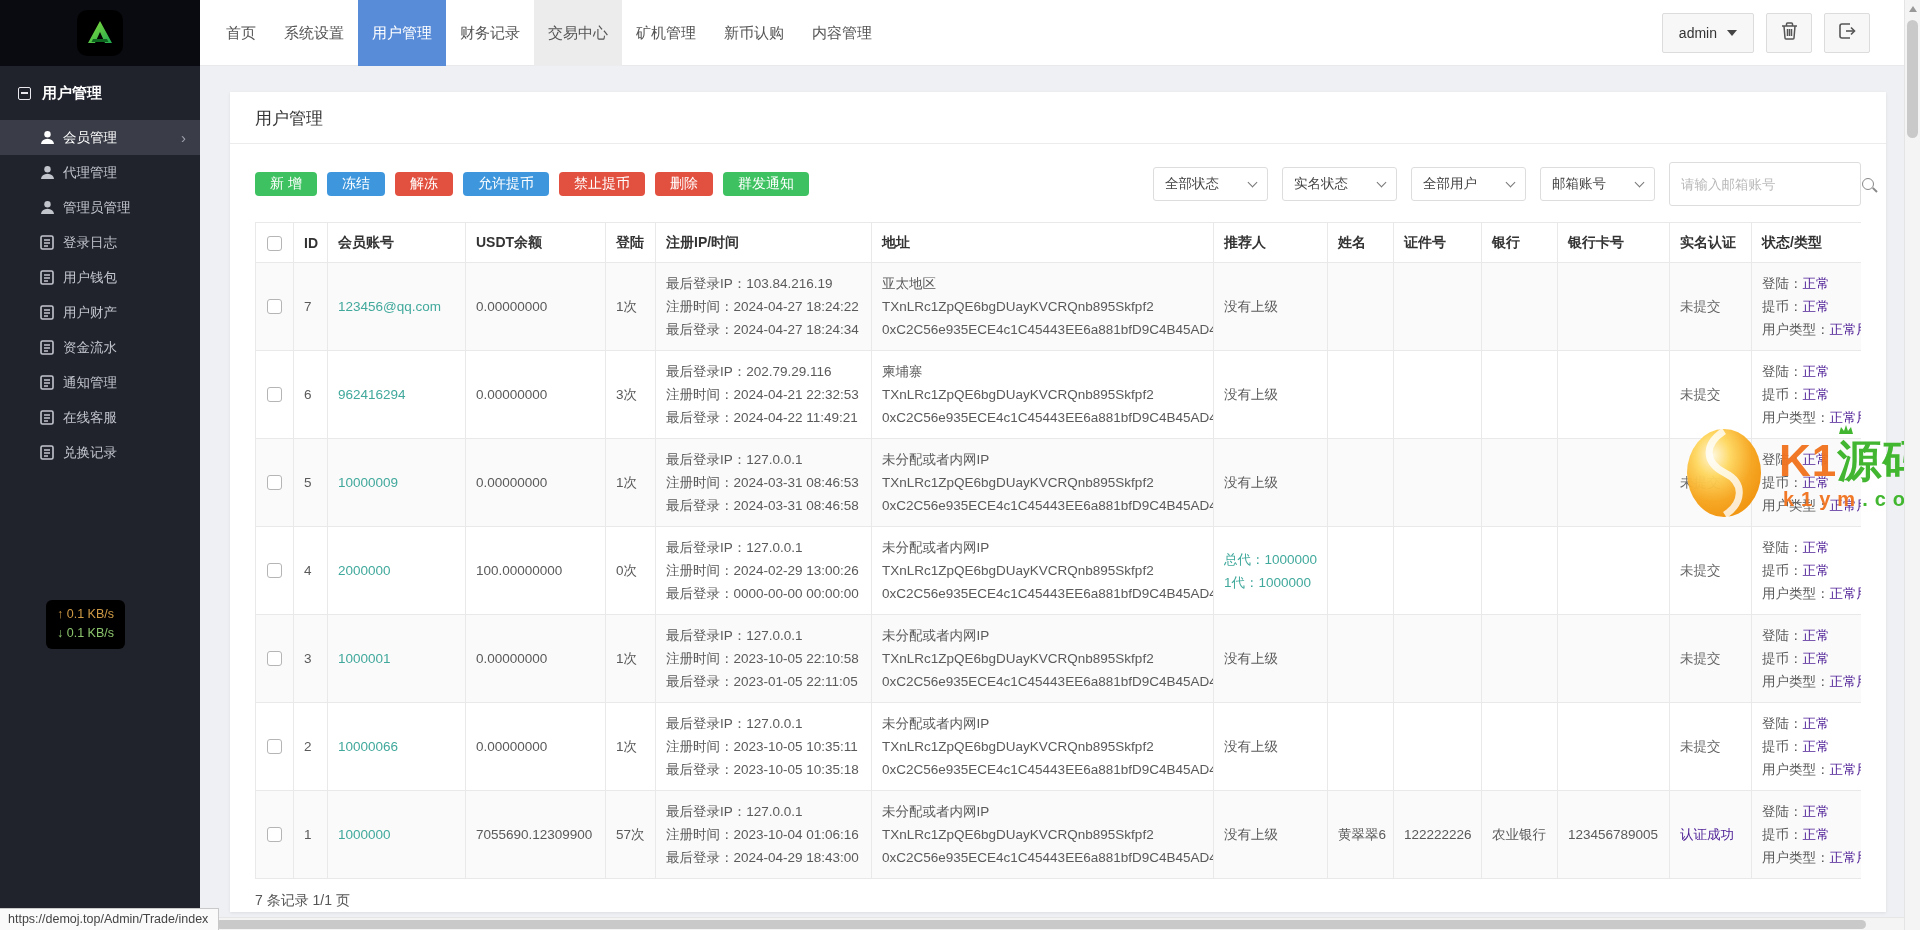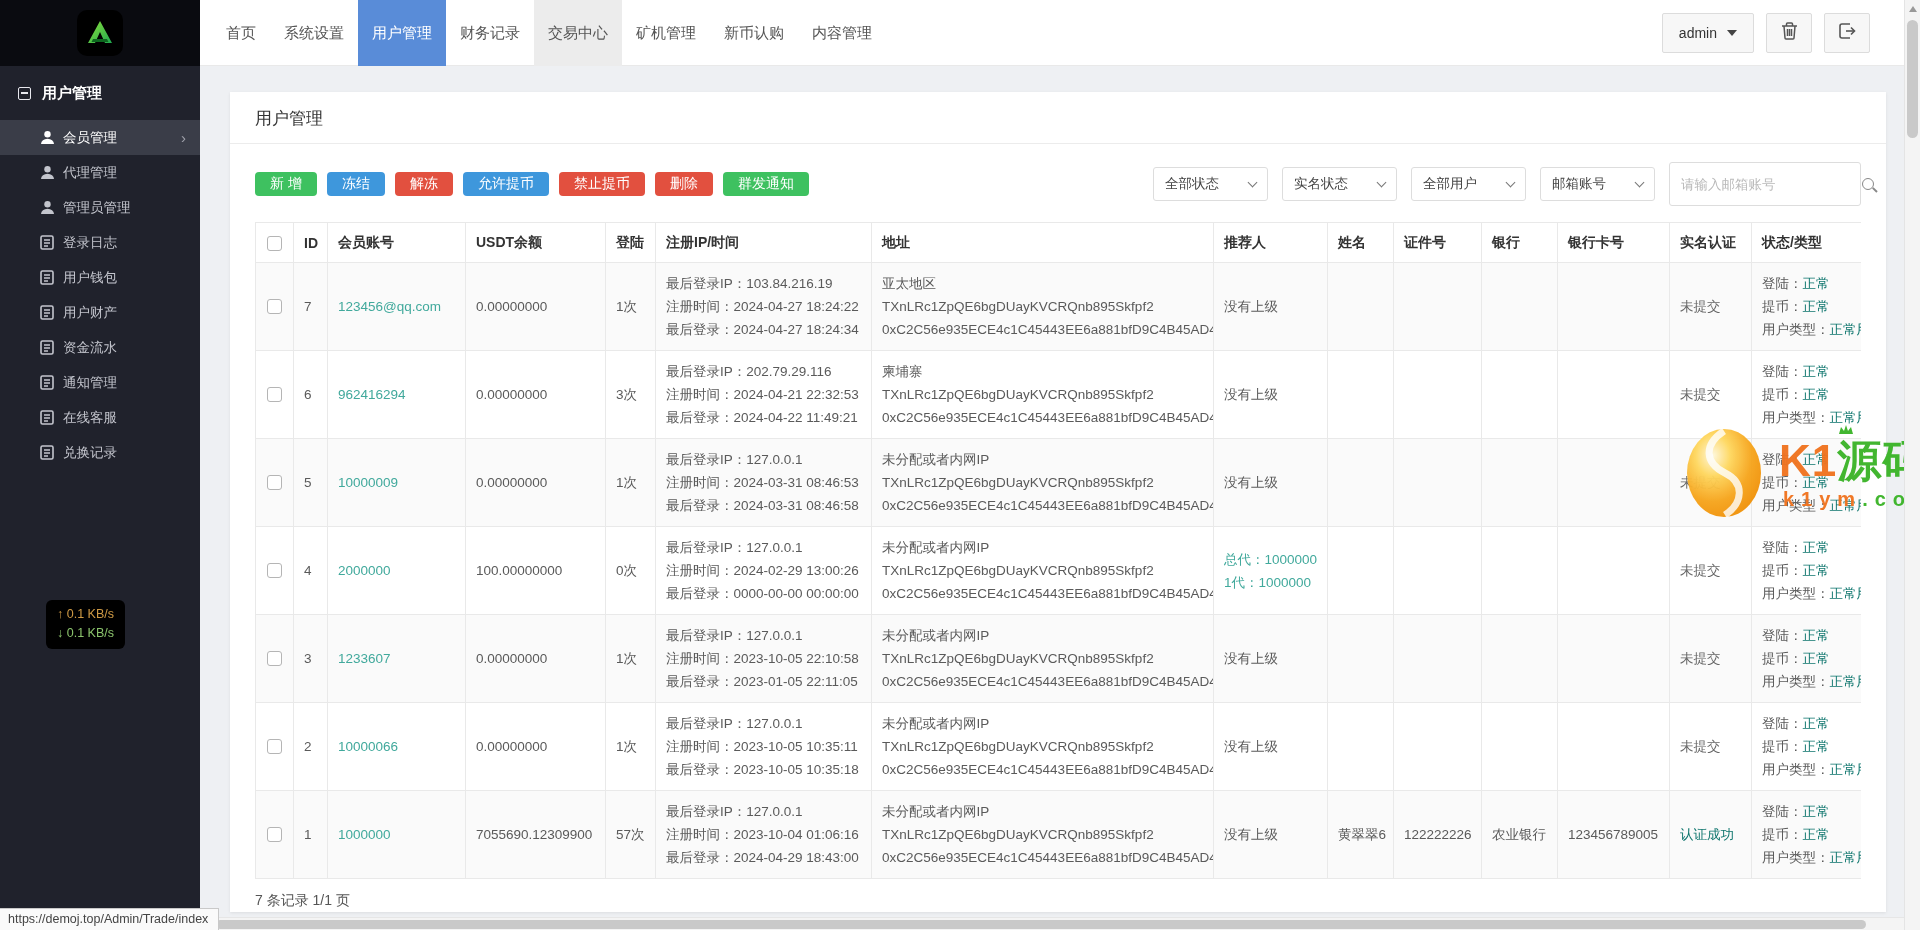--- a/index.html
+++ b/index.html
@@ -65,21 +65,21 @@
   .table-wrap { margin:16px 25px 0; width:1606px; overflow:hidden; }
   table { border-collapse:collapse; table-layout:fixed; width:1658px; }
   th, td { border:1px solid #e9e9e9; padding:0 10px; overflow:hidden; white-space:nowrap; }
   th { height:40px; font-size:14px; color:#333; text-align:left; font-weight:bold; background:#fff; }
   td { font-size:13.5px; color:#5a5a5a; height:88px; vertical-align:middle; }
   tbody tr:nth-child(odd) td { background:#fafafa; }
   .c-center { text-align:center; }
   .cb { width:15px; height:15px; border:1px solid #b5b5b5; border-radius:3px; background:#fff; display:inline-block; vertical-align:middle; cursor:pointer; }
   .line { line-height:23px; }
   .teal { color:#41a99c; }
-  .green { color:#0f766e; }
+  .green { color:#4c1d95; }
   .muted { color:#666; }
   .table-footer { padding:13px 25px; font-size:14px; color:#555; }
 
   
   .watermark { position:absolute; left:1686px; top:424px; width:234px; height:104px; z-index:40; pointer-events:none; opacity:0.96; }
   .wm-sphere { position:absolute; left:0; top:4px; }
   .wm-title { position:absolute; left:80px; top:8px; font-size:44px; font-weight:bold; letter-spacing:1px; white-space:nowrap; }
   .wm-orange { color:#f0731f;margin-left:13px; }
   .wm-green { color:#3bb428; }
   .wm-crown { position:absolute; left:152px; top:-3px; }
@@ -437,21 +437,21 @@
             <td><span class="muted">未提交</span></td>
             <td>
               <div class="line">登陆：<span class="green">正常</span></div>
               <div class="line">提币：<span class="green">正常</span></div>
               <div class="line">用户类型：<span class="green">正常用户</span></div>
             </td>
           </tr>
           <tr>
             <td class="c-center"><span class="cb"></span></td>
             <td>3</td>
-            <td><span class="teal">1233607</span></td>
+            <td><span class="teal">1000001</span></td>
             <td>0.00000000</td>
             <td>1次</td>
             <td>
               <div class="line ">最后登录IP：127.0.0.1</div>
               <div class="line ">注册时间：2023-10-05 22:10:58</div>
               <div class="line ">最后登录：2023-01-05 22:11:05</div>
             </td>
             <td>
               <div class="line ">未分配或者内网IP</div>
               <div class="line ">TXnLRc1ZpQE6bgDUayKVCRQnb895Skfpf2</div>

